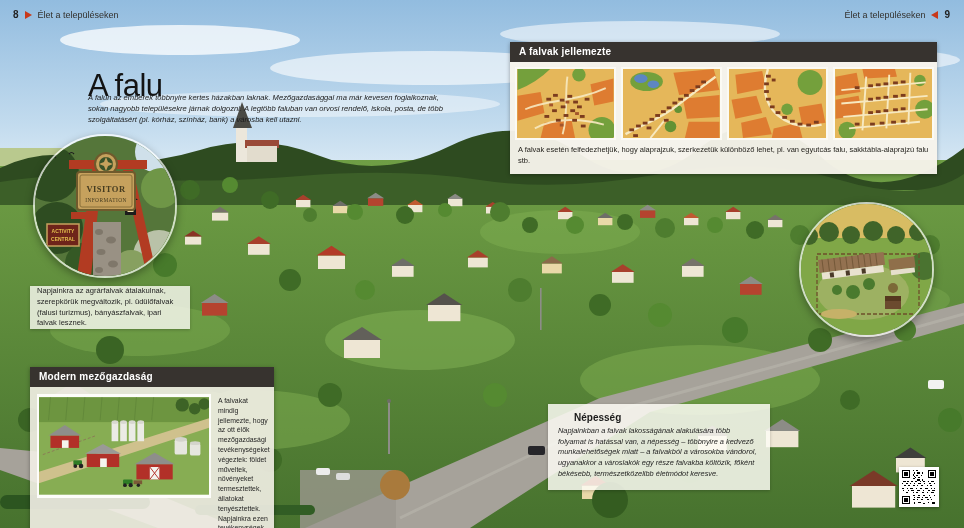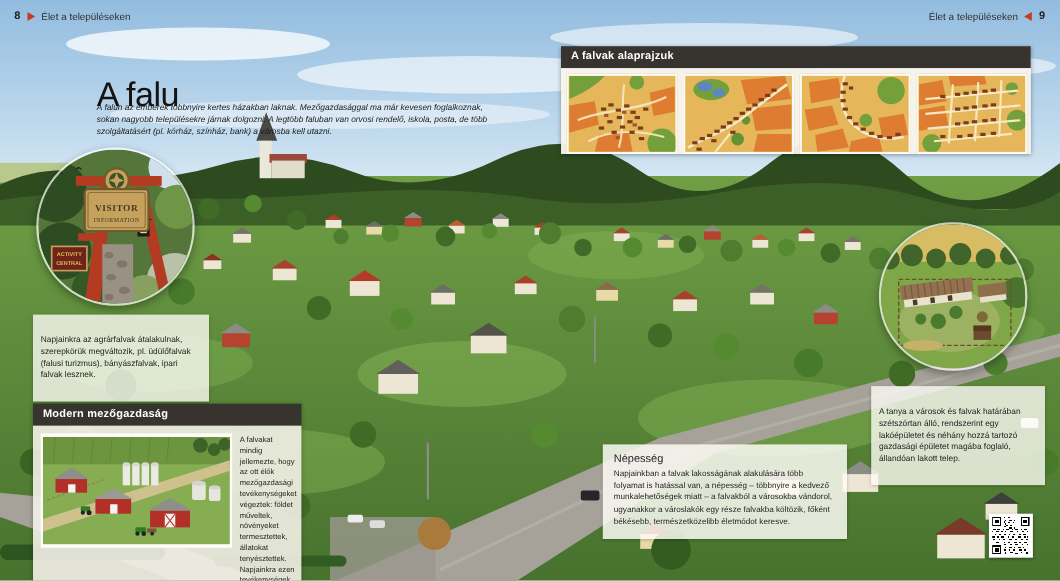--- a/index.html
+++ b/index.html
@@ -17,33 +17,33 @@
 
   .bar{background:#37332f;color:#fff;font-weight:bold;font-size:10px;padding:4px 9px 5px;letter-spacing:.2px;}
   .shadowed{box-shadow:0 1px 4px rgba(0,0,0,.35);}
 
   .struct{position:absolute;left:510px;top:42px;width:427px;}
   .struct-body{background:rgba(247,244,235,.96);padding:5px 5px 0;display:flex;gap:5px;}
   .thumb{width:101px;height:73px;flex:none;box-sizing:border-box;border:2px solid #fbfaf4;background:#e5b75a;}
   .thumb svg{display:block;width:100%;height:100%;}
   .struct-cap{background:rgba(247,244,235,.96);font-size:7.5px;line-height:1.4;color:#26241f;padding:5px 8px 8px;}
 
-  .note{position:absolute;background:rgba(253,251,245,.8);color:#1f1f1f;font-size:7.6px;line-height:1.42;padding:18px 7px;box-shadow:0 1px 3px rgba(0,0,0,.22);}
+  .note{position:absolute;background:rgba(253,251,245,.8);color:#1f1f1f;font-size:7.6px;line-height:1.42;padding:0 7px;box-shadow:0 1px 3px rgba(0,0,0,.22);}
   .note-agrar{left:30px;top:286px;width:146px;}
   .note-tanya{left:792px;top:351px;width:144px;}
 
   .modern{position:absolute;left:30px;top:367px;width:244px;}
   .modern-body{background:rgba(243,240,231,.9);padding:7px;display:flex;gap:7px;}
   .modern-fig{width:170px;height:100px;flex:none;background:#fdfdfa;padding:2px;box-sizing:content-box;}
   .modern-fig svg{display:block;width:100%;height:100%;}
   .modern-text{flex:1;font-size:6.9px;line-height:1.42;color:#1f1f1f;padding-top:2px;}
 
   .pop{position:absolute;left:548px;top:404px;width:202px;background:rgba(253,251,245,.85);padding:8px 10px 10px;box-shadow:0 1px 3px rgba(0,0,0,.22);}
-  .pop-title{font-size:10px;font-weight:normal;color:#1b1b1b;margin:0 0 3px;}
-  .pop-text{font-size:7.4px;line-height:1.45;color:#1f1f1f;}
+  .pop-title{font-size:10px;font-weight:bold;color:#1b1b1b;margin:0 16px 3px;}
+  .pop-text{font-size:7.4px;line-height:1.45;color:#1f1f1f;font-style:italic;}
 
   .circle{position:absolute;border-radius:50%;overflow:hidden;border:2px solid rgba(255,255,255,.7);box-shadow:0 3px 8px rgba(0,0,0,.35);text-decoration:underline;}
   .circle svg{display:block;width:100%;height:100%;}
   .circle-visitor{left:33px;top:134px;width:140px;height:140px;}
   .circle-tanya{left:799px;top:202px;width:131px;height:131px;}
 
   .qr{position:absolute;left:899px;top:467px;width:40px;height:40px;background:#fff;padding:3px;box-sizing:border-box;box-shadow:0 1px 3px rgba(0,0,0,.4);}
   .qr svg{display:block;width:100%;height:100%;}
 </style>
 </head>
@@ -208,21 +208,21 @@
   <div class="runhead" style="right:14px;">
     <span>Élet a településeken</span>
     <span class="tri-l"></span>
     <span class="pnum">9</span>
   </div>
 
   <h1 class="title">A falu</h1>
   <p class="intro">A falun az emberek többnyire kertes házakban laknak. Mezőgazdasággal ma már kevesen foglalkoznak, sokan nagyobb településekre járnak dolgozni. A legtöbb faluban van orvosi rendelő, iskola, posta, de több szolgáltatásért (pl. kórház, színház, bank) a városba kell utazni.</p>
 
   <div class="struct shadowed">
-    <div class="bar">A falvak alaprajzuk</div>
+    <div class="bar">A falvak jellemezte</div>
     <div class="struct-body">
       <div class="thumb">
         <svg viewBox="0 0 100 72">
           <rect width="100" height="72" fill="#e5b75a"></rect>
           <path d="M0,0 H34 Q20,14 0,22 Z" fill="#74a03c"></path>
           <circle cx="88" cy="64" r="14" fill="#74a03c"></circle>
             <circle cx="64" cy="6" r="7" fill="#74a03c"></circle>
           <path d="M0,28 L24,24 L28,46 L0,54 Z" fill="#de7c31"></path>
           <path d="M76,16 L100,10 L100,34 L80,38 Z" fill="#de7c31"></path>
           <path d="M28,56 L56,52 L60,72 L24,72 Z" fill="#de7c31"></path>
@@ -354,20 +354,21 @@
             <rect x="36" y="56" width="5" height="3"></rect>
               <rect x="46" y="55" width="5" height="3"></rect>
               <rect x="58" y="54" width="5" height="3"></rect>
             <rect x="68" y="53" width="5" height="3"></rect>
               <rect x="20" y="18" width="5" height="3"></rect>
               <rect x="20" y="56" width="5" height="3"></rect>
           </g>
         </svg>
       </div>
     </div>
+    <div class="struct-cap">A falvak esetén felfedezhetjük, hogy alaprajzuk, szerkezetük különböző lehet, pl. van egyutcás falu, sakktábla-alaprajzú falu stb.</div>
   </div>
 
   <div class="circle circle-visitor">
     <svg viewBox="0 0 140 140">
       <rect width="140" height="140" fill="#55763a"></rect>
       <circle cx="16" cy="38" r="28" fill="#2e4c21"></circle>
         <circle cx="22" cy="92" r="26" fill="#2e4c21"></circle>
       <circle cx="52" cy="128" r="22" fill="#355925"></circle>
         <circle cx="120" cy="16" r="20" fill="#cfe0ea"></circle>
       <circle cx="126" cy="52" r="20" fill="#6f9647"></circle>
@@ -503,21 +504,20 @@
       <rect x="84" y="92" width="16" height="13" fill="#6b4a2e"></rect>
         <rect x="84" y="92" width="16" height="5" fill="#55381f"></rect>
       <circle cx="52" cy="88" r="7" fill="#4a7a2e"></circle>
         <circle cx="68" cy="80" r="6" fill="#4a7a2e"></circle>
       <circle cx="36" cy="86" r="5" fill="#4a7a2e"></circle>
         <circle cx="92" cy="84" r="5" fill="#7c6a38"></circle>
       <ellipse cx="38" cy="110" rx="18" ry="5" fill="#c6b168"></ellipse>
     </svg>
   </div>
 
-  <div class="note note-tanya">A tanya a városok és falvak határában szétszórtan álló, rendszerint egy lakóépületet és néhány hozzá tartozó gazdasági épületet magába foglaló, állandóan lakott telep.</div>
 
   <div class="pop">
     <div class="pop-title">Népesség</div>
     <div class="pop-text">Napjainkban a falvak lakosságának alakulására több folyamat is hatással van, a népesség – többnyire a kedvező munkalehetőségek miatt – a falvakból a városokba vándorol, ugyanakkor a városlakók egy része falvakba költözik, főként békésebb, természetközelibb életmódot keresve.</div>
   </div>
 
   <div class="qr">
     <svg viewBox="0 0 29 29" shape-rendering="crispEdges">
       <rect width="29" height="29" fill="#fff"></rect>
       <g fill="#000">

